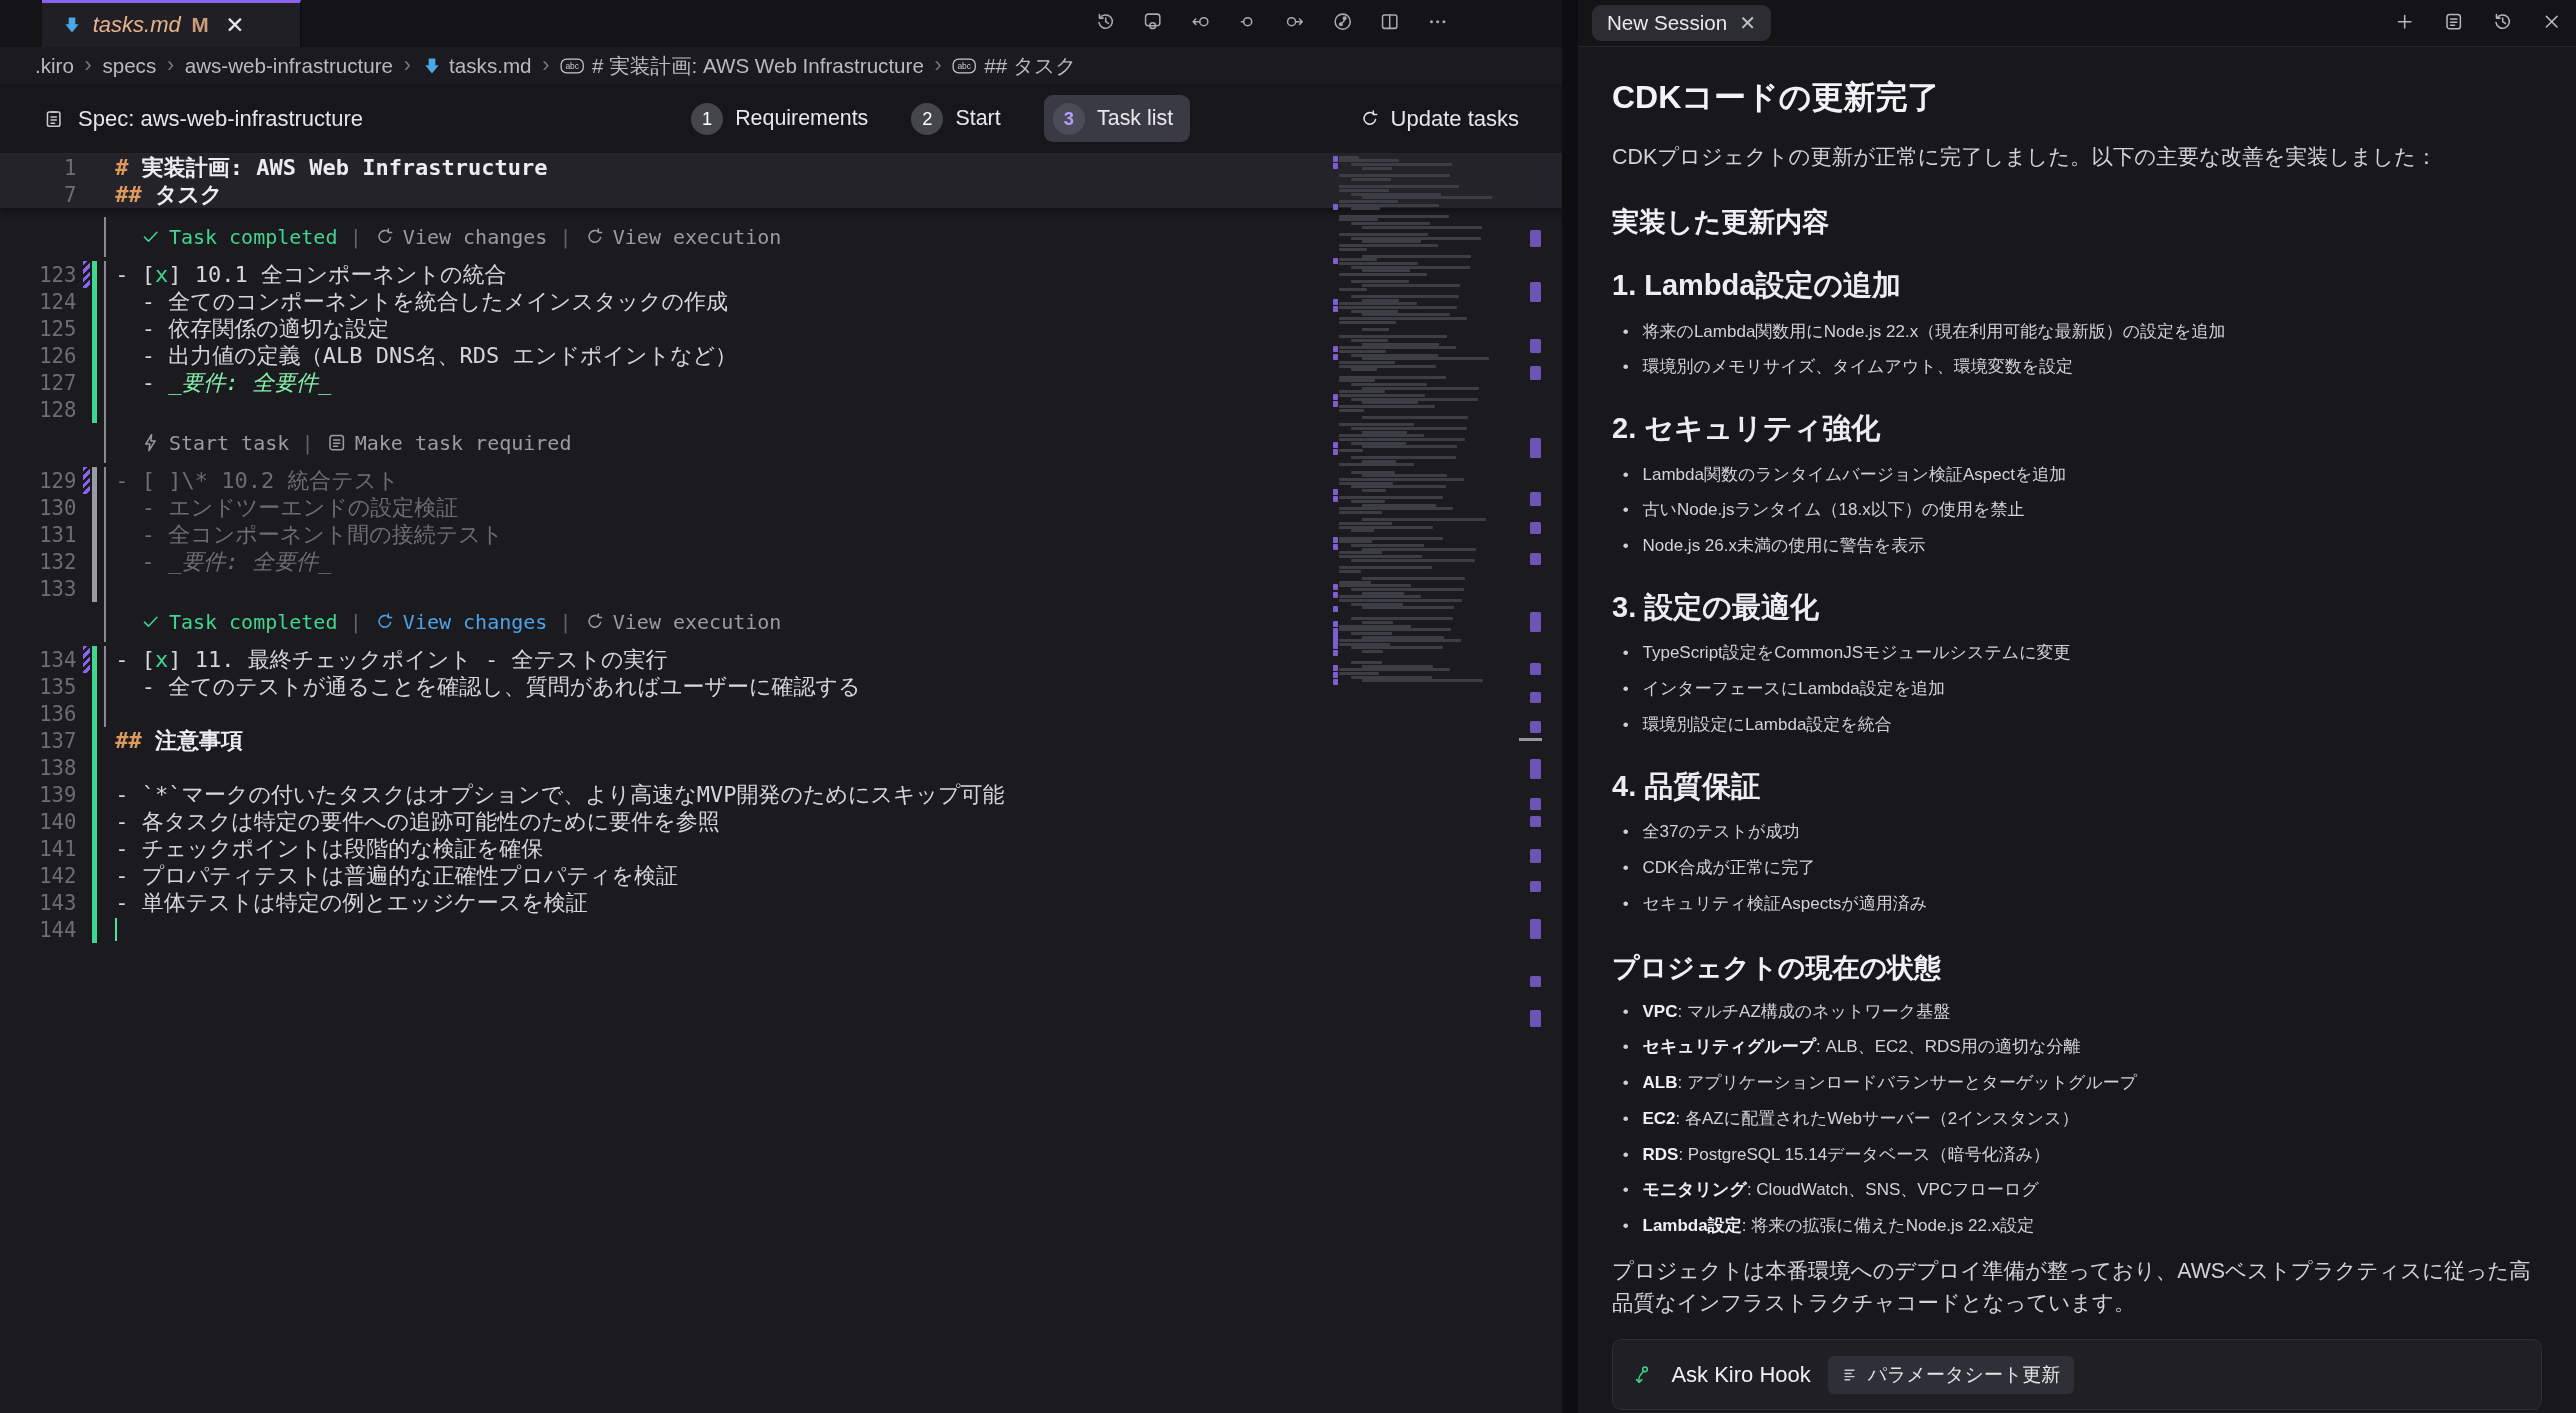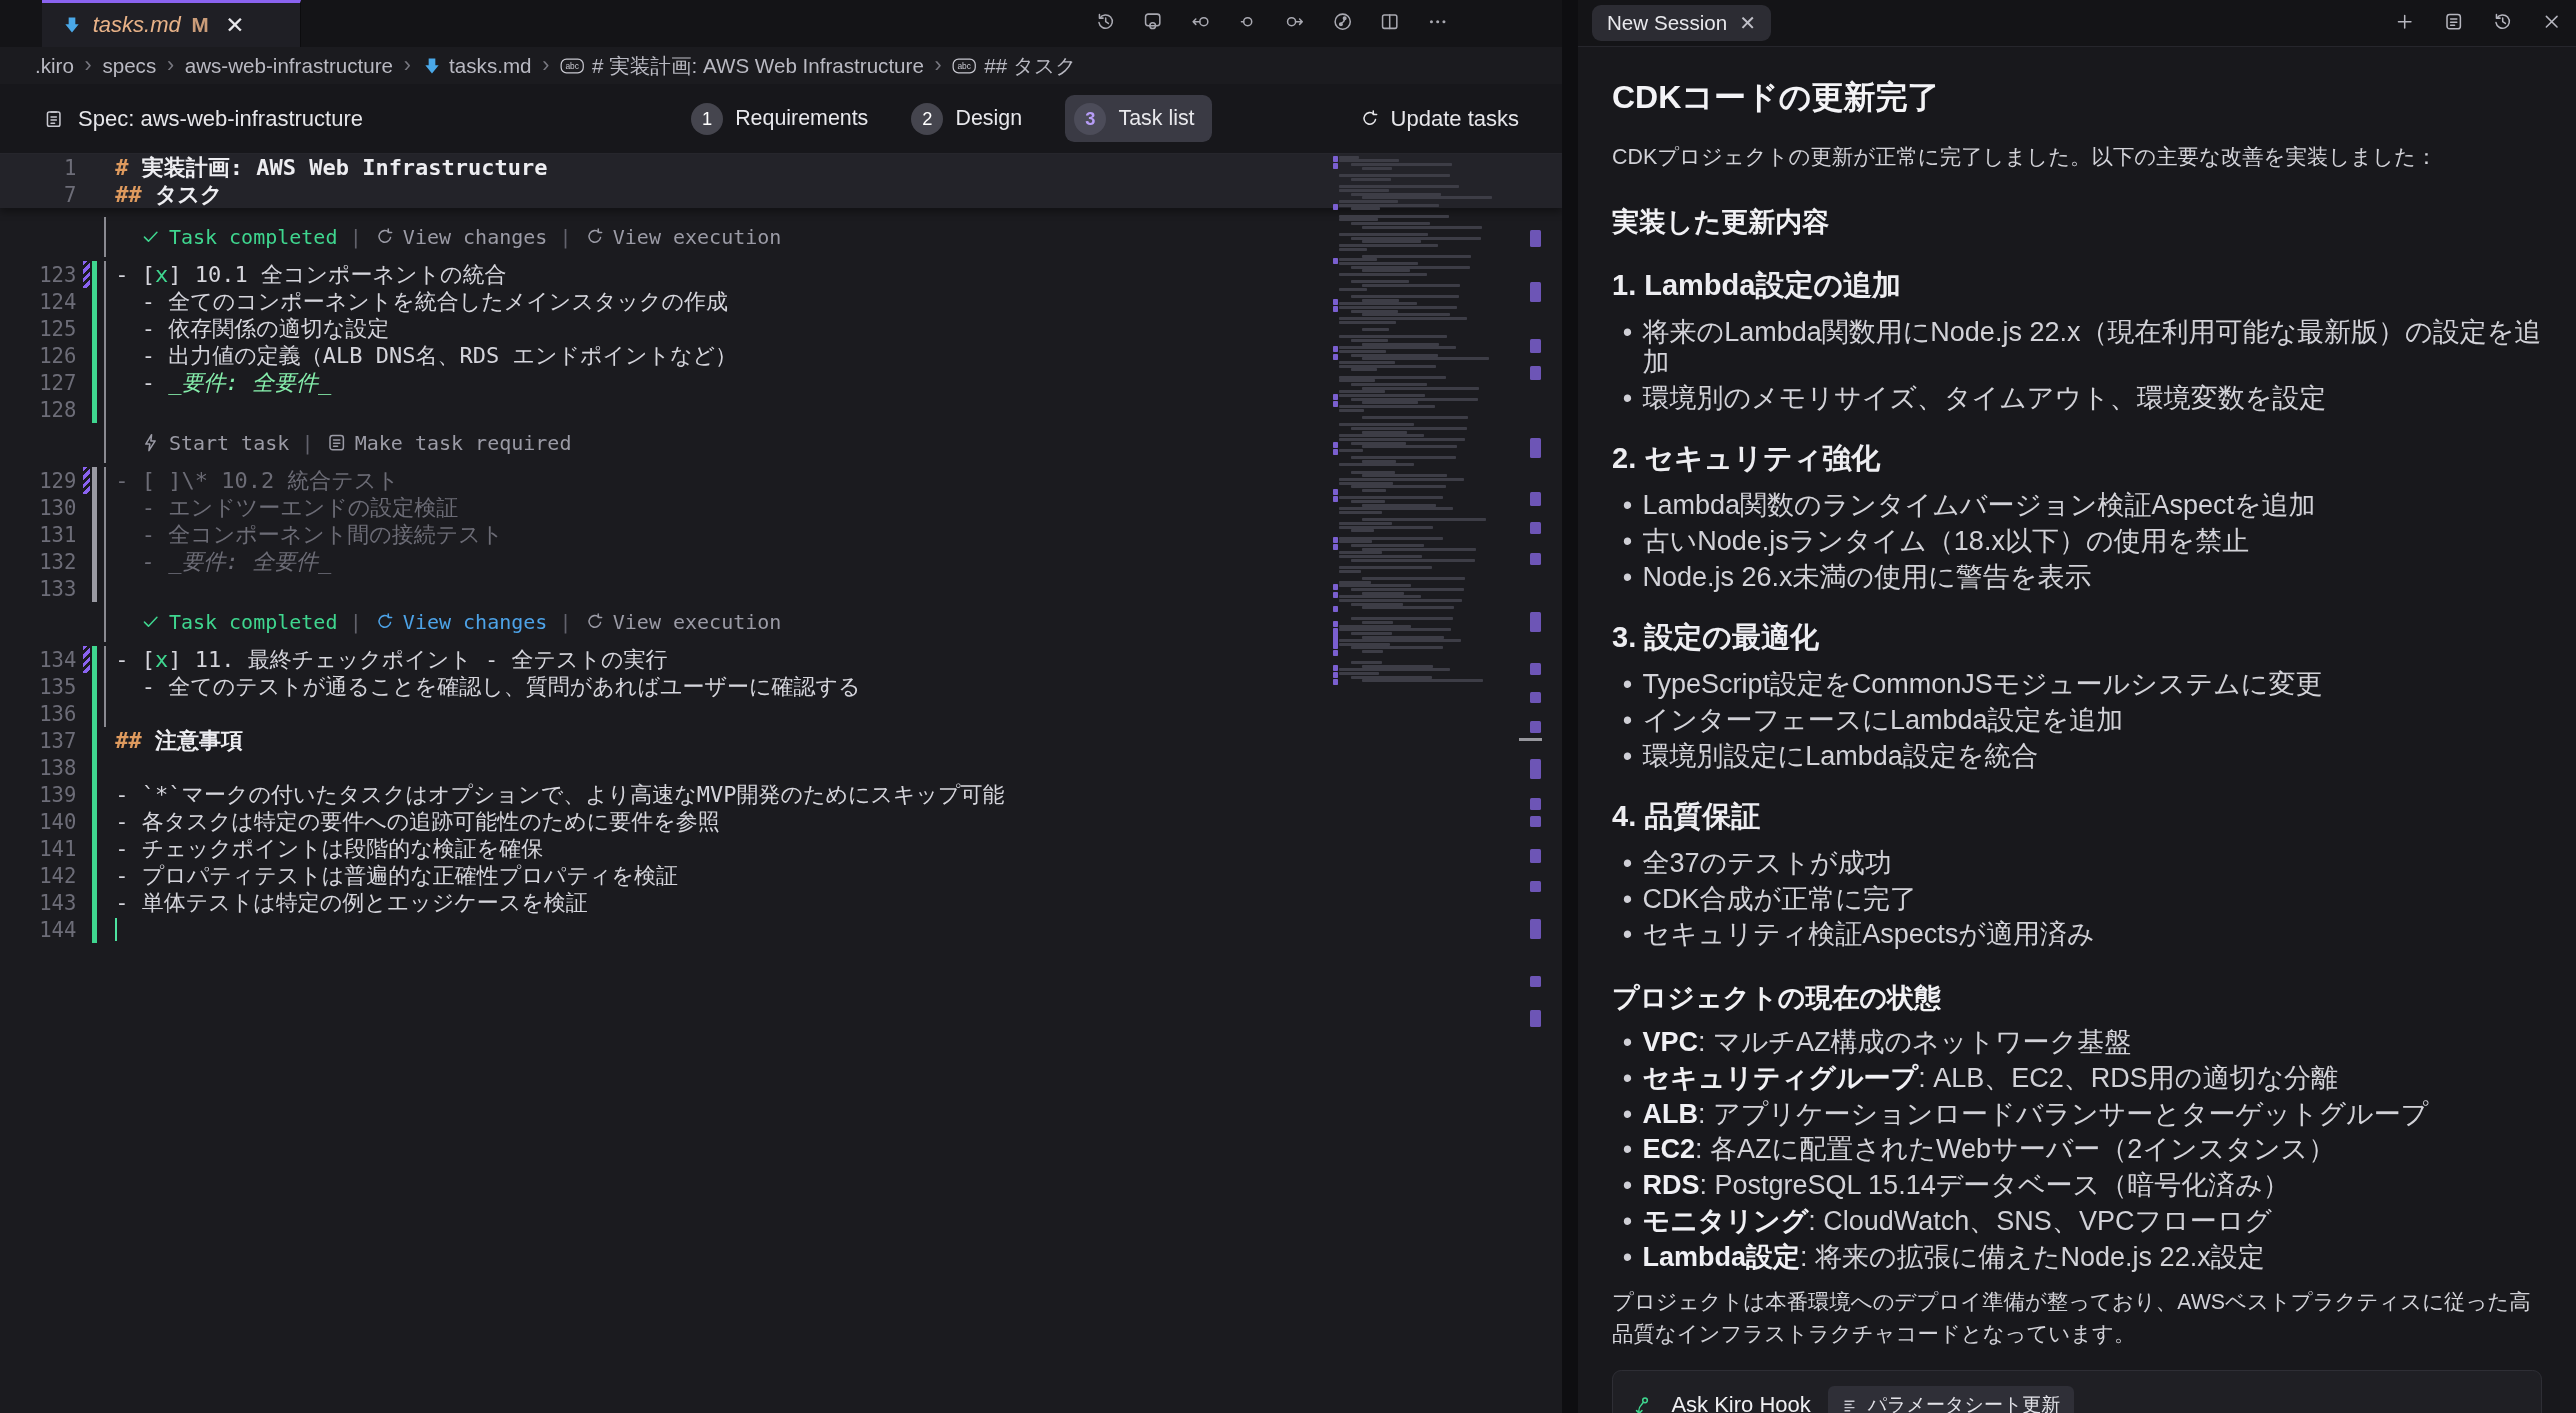--- a/index.html
+++ b/index.html
@@ -79,21 +79,21 @@
   .chat-tabbar{height:47px;background:var(--bar);border-bottom:0.8px solid #26262c;display:flex;align-items:center;padding:0 13.7px;flex:none}
   .chat-tab{display:flex;align-items:center;gap:12.2px;background:#2c2c33;border-radius:9px;padding:6.1px 15.3px;font-size:20.6px;color:#e8e8ec}
   .chat-tab .x{color:#c0c0c8;font-size:20px}
   .chat-actions{margin-left:auto;display:flex;align-items:center;gap:27.5px;color:#b6b6bf}
   .chat-scroll{flex:1;overflow:hidden;padding:26px 34px 0 34px}
   .chat-scroll h1{font-size:32px;color:#f3f3f6;font-weight:700;margin:3.1px 0 21.4px}
   .chat-scroll h2{font-size:27px;color:#f1f1f4;font-weight:700;margin:30.5px 0 4.6px}
   .chat-scroll h3{font-size:29px;color:#ededf1;font-weight:700;margin:26px 0 1.5px}
   .chat-scroll p{font-size:21.4px;line-height:32px;color:#d2d2d8;margin:13.7px 0}
   .chat-scroll ul{list-style:none;margin:10.7px 0 4.6px}
-  .chat-scroll li{font-size:27px;line-height:30.5px;color:#d2d2d8;padding-left:30.5px;position:relative;margin:5.3px 0}
+  .chat-scroll li{font-size:17px;line-height:30.5px;color:#d2d2d8;padding-left:30.5px;position:relative;margin:5.3px 0}
   .chat-scroll li::before{content:"•";position:absolute;left:10.7px;color:#cfcfd6}
   .chat-scroll li b{color:#f0f0f4}
   .card{background:var(--card);border:0.8px solid var(--border);border-radius:9.2px;padding:15.3px 20px;display:flex;align-items:center;gap:17px;margin:20px 0}
   .card-title{font-size:22px;color:#f0f0f3}
   .chip{background:var(--chip);border-radius:6.1px;padding:6.1px 13.7px;display:inline-flex;align-items:center;gap:9.2px;font-size:19px;color:#e2e2e8}
 </style>
 </head>
 <body>
 
 <div class="editor-pane">
@@ -218,21 +218,21 @@
         </span>
       <span>Spec: aws-web-infrastructure</span>
     </div>
     <div class="steps" id="spec-steps">
         <div class="step">
           <span class="step-num">1</span>
           <span>Requirements</span>
         </div>
         <div class="step">
           <span class="step-num">2</span>
-          <span>Design</span>
+          <span>Start</span>
         </div>
         <div class="step active">
           <span class="step-num">3</span>
           <span>Task list</span>
         </div>
       </div>
     <div class="update-tasks">
       <span class="ic">
           <svg width="21.4" height="21.4" viewBox="0 0 24 24" fill="none" stroke="currentColor" stroke-width="1.7" stroke-linecap="round" stroke-linejoin="round">
             <path d="M18.5 13a6.5 6.5 0 1 1-2-6.2"></path>

